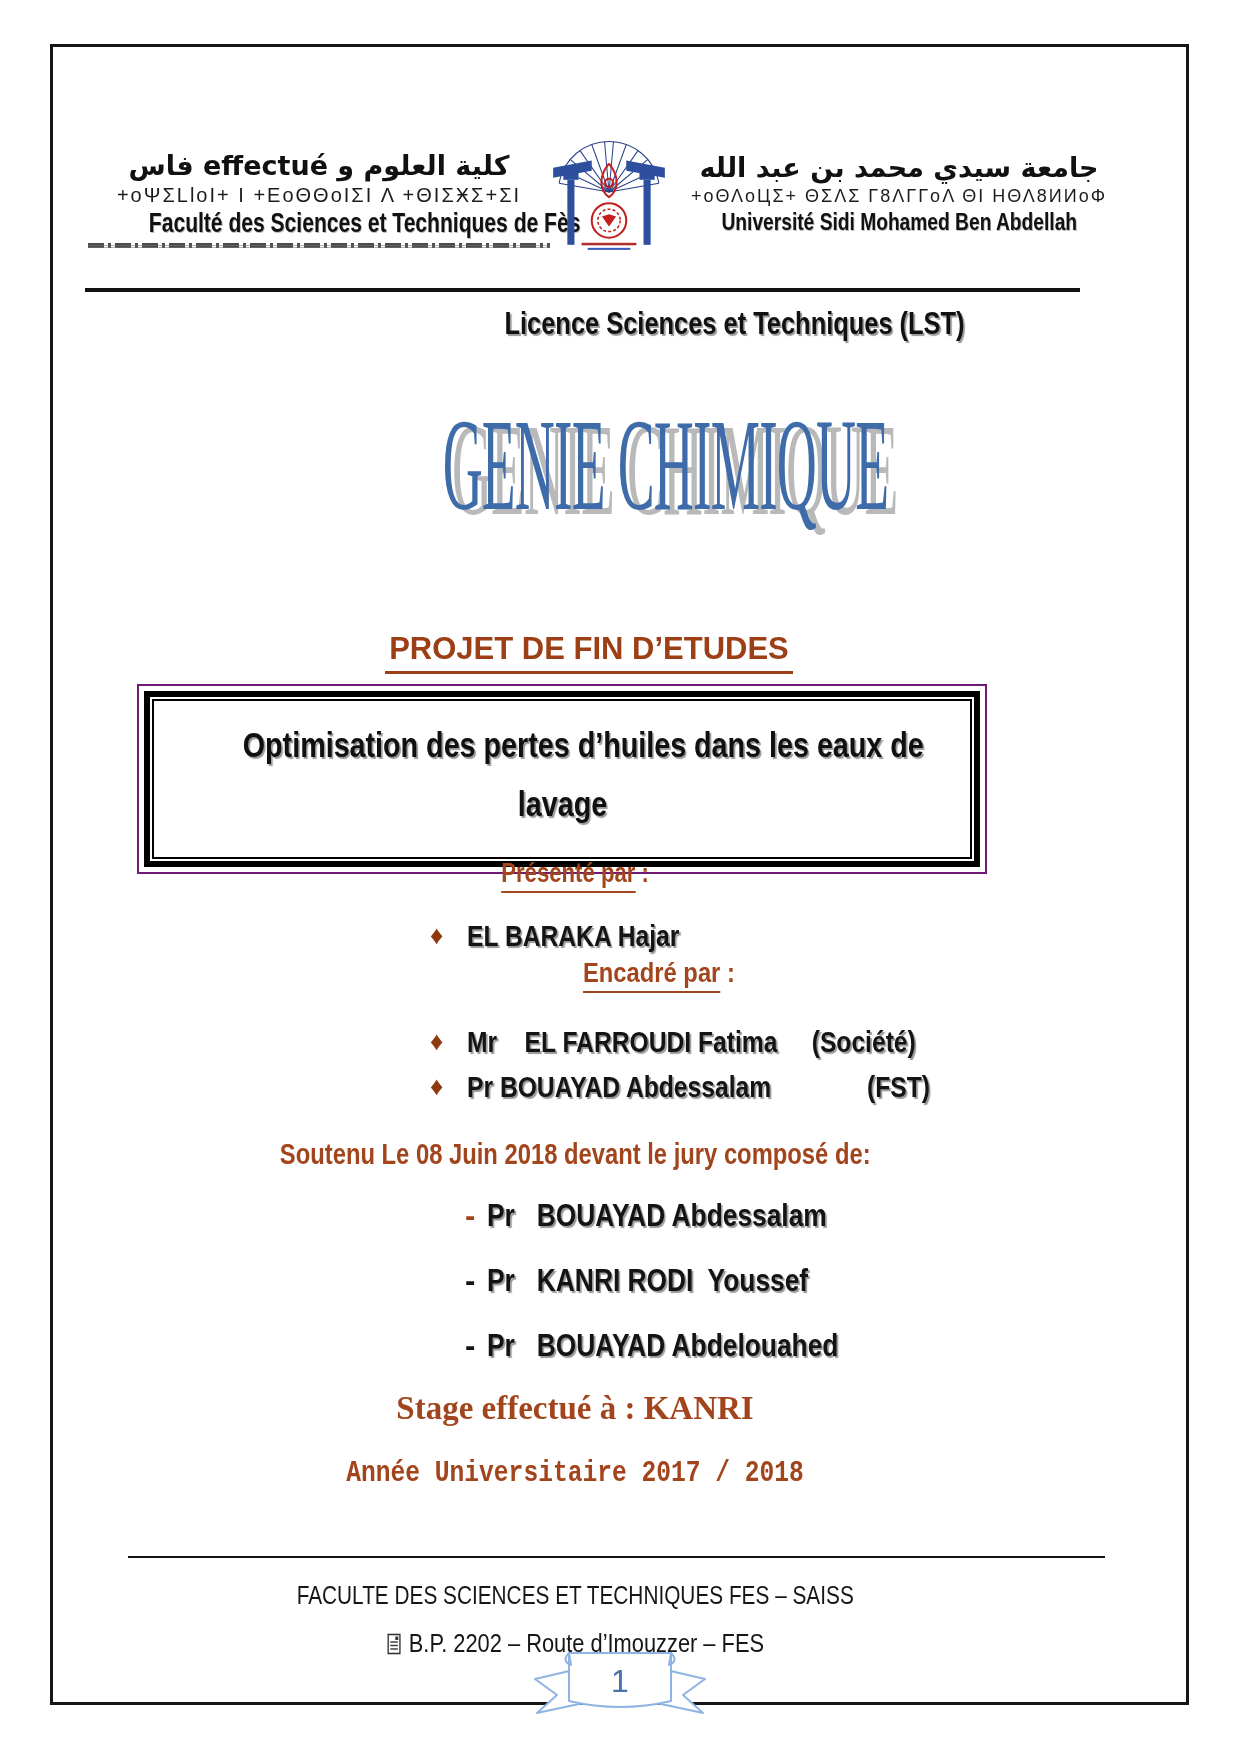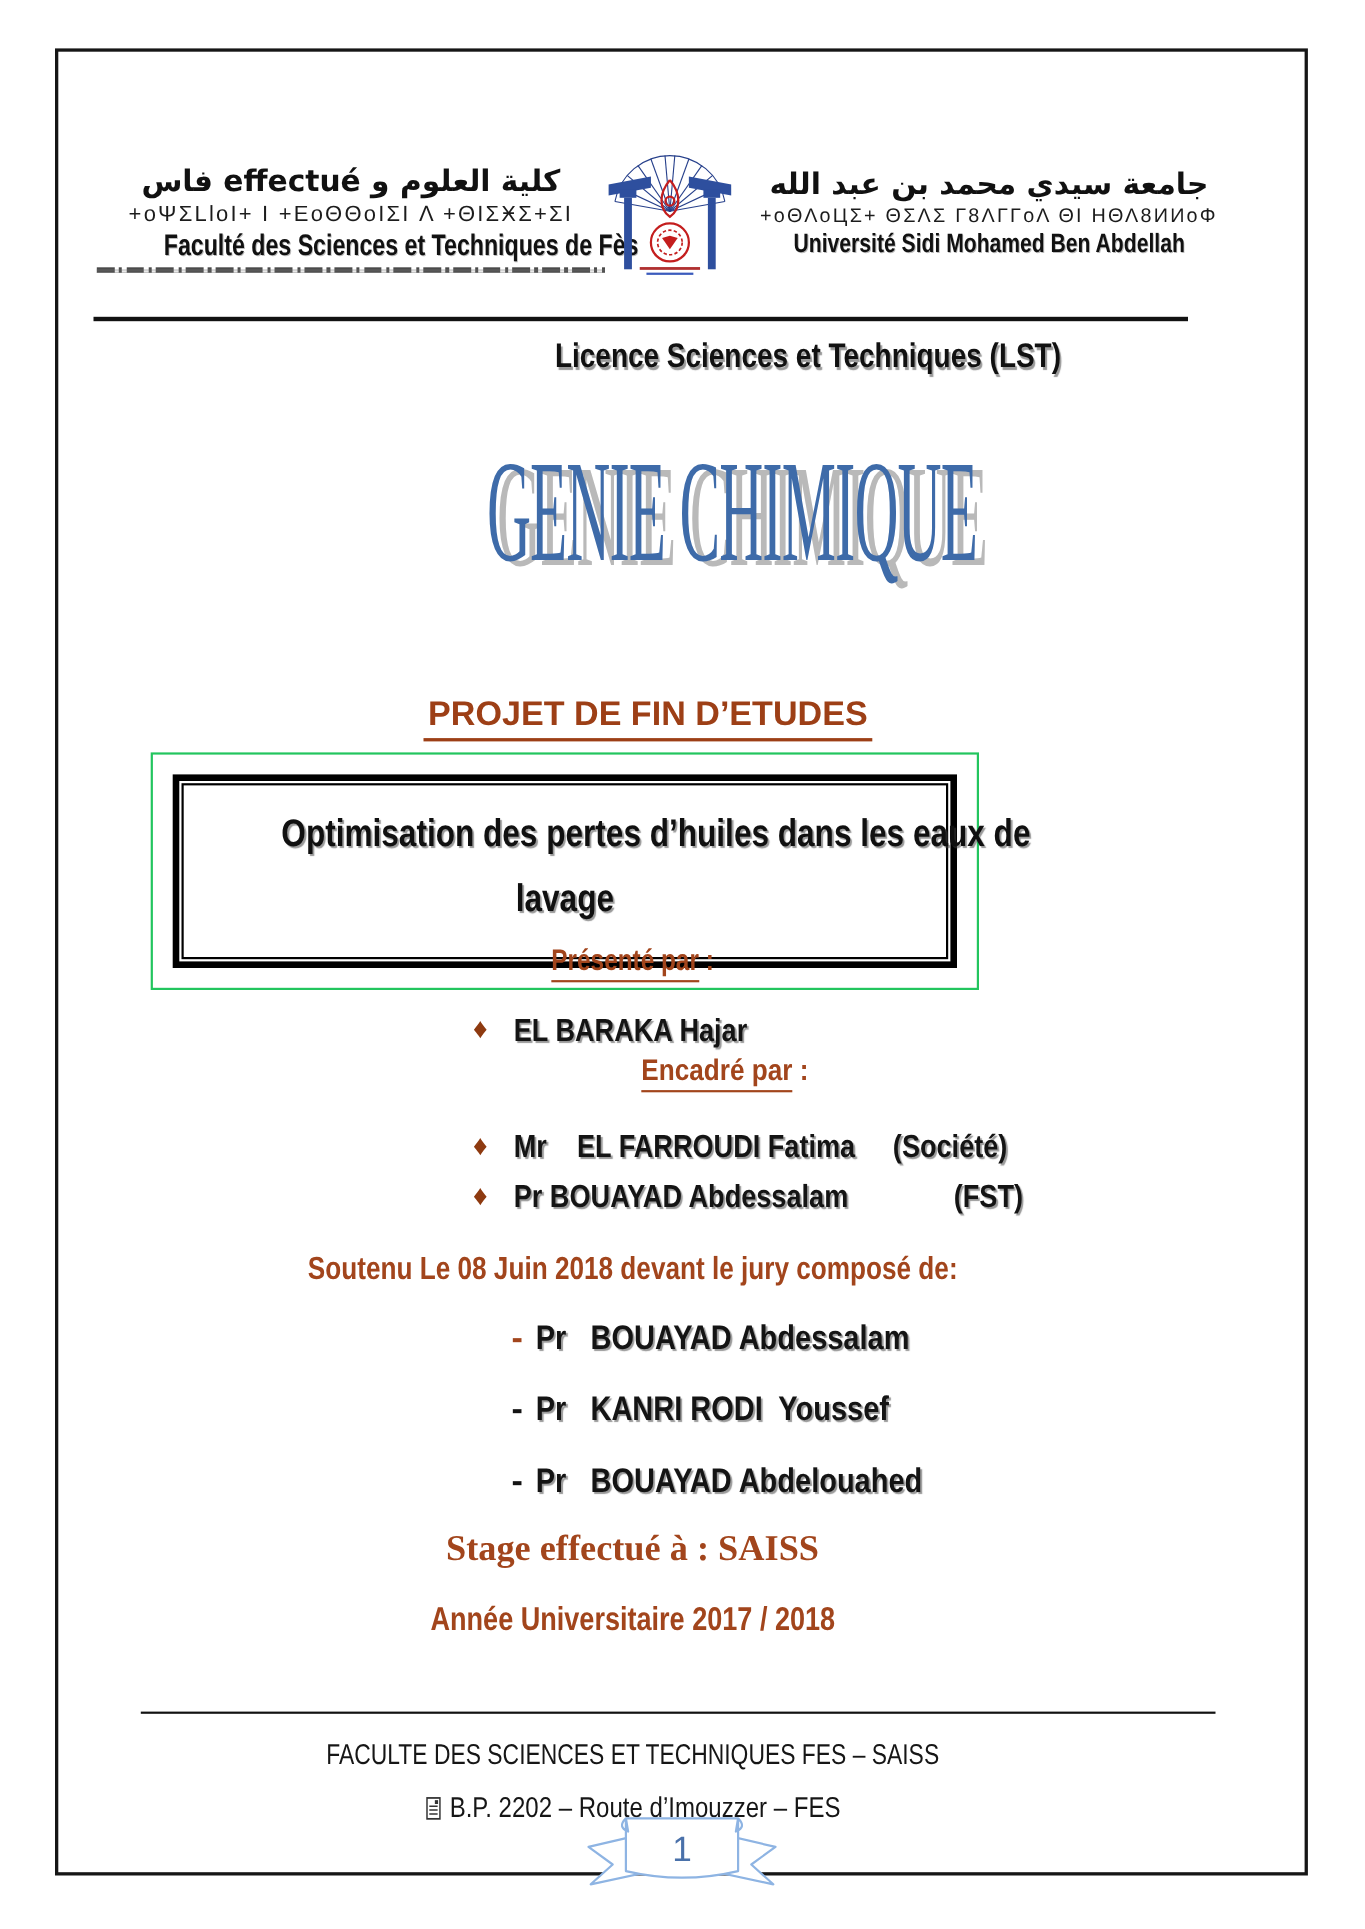--- a/index.html
+++ b/index.html
@@ -19,33 +19,33 @@
   .dashdot{height:2px;margin-top:4px;
     background:repeating-linear-gradient(90deg,#4a4a4a 0 16px,transparent 16px 20px,#4a4a4a 20px 23px,transparent 23px 27px);
     border-bottom:3px double rgba(120,120,120,0.55);}
   .sep{background:#121212;}
   .lst{font-size:31px;font-weight:bold;}
   .genie{font-family:"Liberation Serif", serif;font-size:132px;line-height:0.95;color:#3E6BA9;
          display:inline-block;transform:scaleX(0.42);transform-origin:center center;white-space:nowrap;
          text-shadow:22px 5px 0 #b9b9b9;letter-spacing:-2px;}
   .projet{font-size:31px;font-weight:bold;color:#9d3f16;border-bottom:3px solid #9d3f16;
           padding:0 4px 4px 4px;display:inline-block;}
-  .titlebox-outer{left:137px;top:684px;width:753px;border:2px solid #22c55e;padding:18px;box-sizing:border-box;background:#fff;}
+  .titlebox-outer{left:137px;top:684px;width:850px;border:2px solid #701a75;padding:5px;box-sizing:border-box;background:#fff;}
   .titlebox-mid{border:6px solid #000;padding:2px;}
   .titlebox-inner{border:2px solid #000;padding:12px 14px 20px 14px;text-align:center;}
   .boxtitle{font-size:35px;font-weight:bold;line-height:1.85;color:#101010;}
   .label-line{font-size:27px;font-weight:bold;}
   .label-underline{border-bottom:2px solid #A2451C;padding-bottom:3px;}
   .bullet{color:#8e3a10;font-size:26px;margin-right:24px;vertical-align:2px;}
   .name{font-size:29px;font-weight:bold;color:#141414;}
   .jury-dash{font-size:31px;font-weight:bold;margin-right:12px;}
   .jury-name{font-size:31px;font-weight:bold;color:#141414;}
   .soutenu{font-size:29px;font-weight:bold;}
   .stage{font-family:"Liberation Serif", serif;font-size:33px;font-weight:bold;}
-  .annee{font-size:30px;font-weight:bold;}
+  .annee{font-size:30px;font-weight:bold;font-family:Liberation Mono, monospace;}
   .footer-fac{font-size:26px;color:#161616;}
   .footer-bp{font-size:26px;color:#161616;display:inline-flex;align-items:center;gap:8px;
              transform:scaleX(0.84);transform-origin:center center;}
   .fx8{transform:scaleX(0.8);}
 </style>
 </head>
 <body>
 
 <div class="page">
 
@@ -152,21 +152,21 @@
 
   <div class="abs" style="left:465px;top:1263px;">
     <span class="jury-dash" style="color:#141414;">-</span><span class="jury-name cxl shadowed">Pr   KANRI RODI  Youssef</span>
   </div>
 
   <div class="abs" style="left:465px;top:1328px;">
     <span class="jury-dash" style="color:#141414;">-</span><span class="jury-name cxl shadowed">Pr   BOUAYAD Abdelouahed</span>
   </div>
 
   <div class="abs center stage accent" style="left:135px;top:1390px;width:880px;">
-    <span>Stage effectué à : SAISS</span>
+    <span>Stage effectué à : KANRI</span>
   </div>
 
   <div class="abs center annee accent" style="left:135px;top:1456px;width:880px;">
     <span class="cx">Année Universitaire  2017 / 2018</span>
   </div>
 
   <div class="abs sep" style="left:128px;top:1556px;width:977px;height:2px;"></div>
 
   <div class="abs center footer-fac" style="left:135px;top:1580px;width:880px;">
     <span class="cx fx8">FACULTE DES SCIENCES ET TECHNIQUES FES – SAISS</span>

